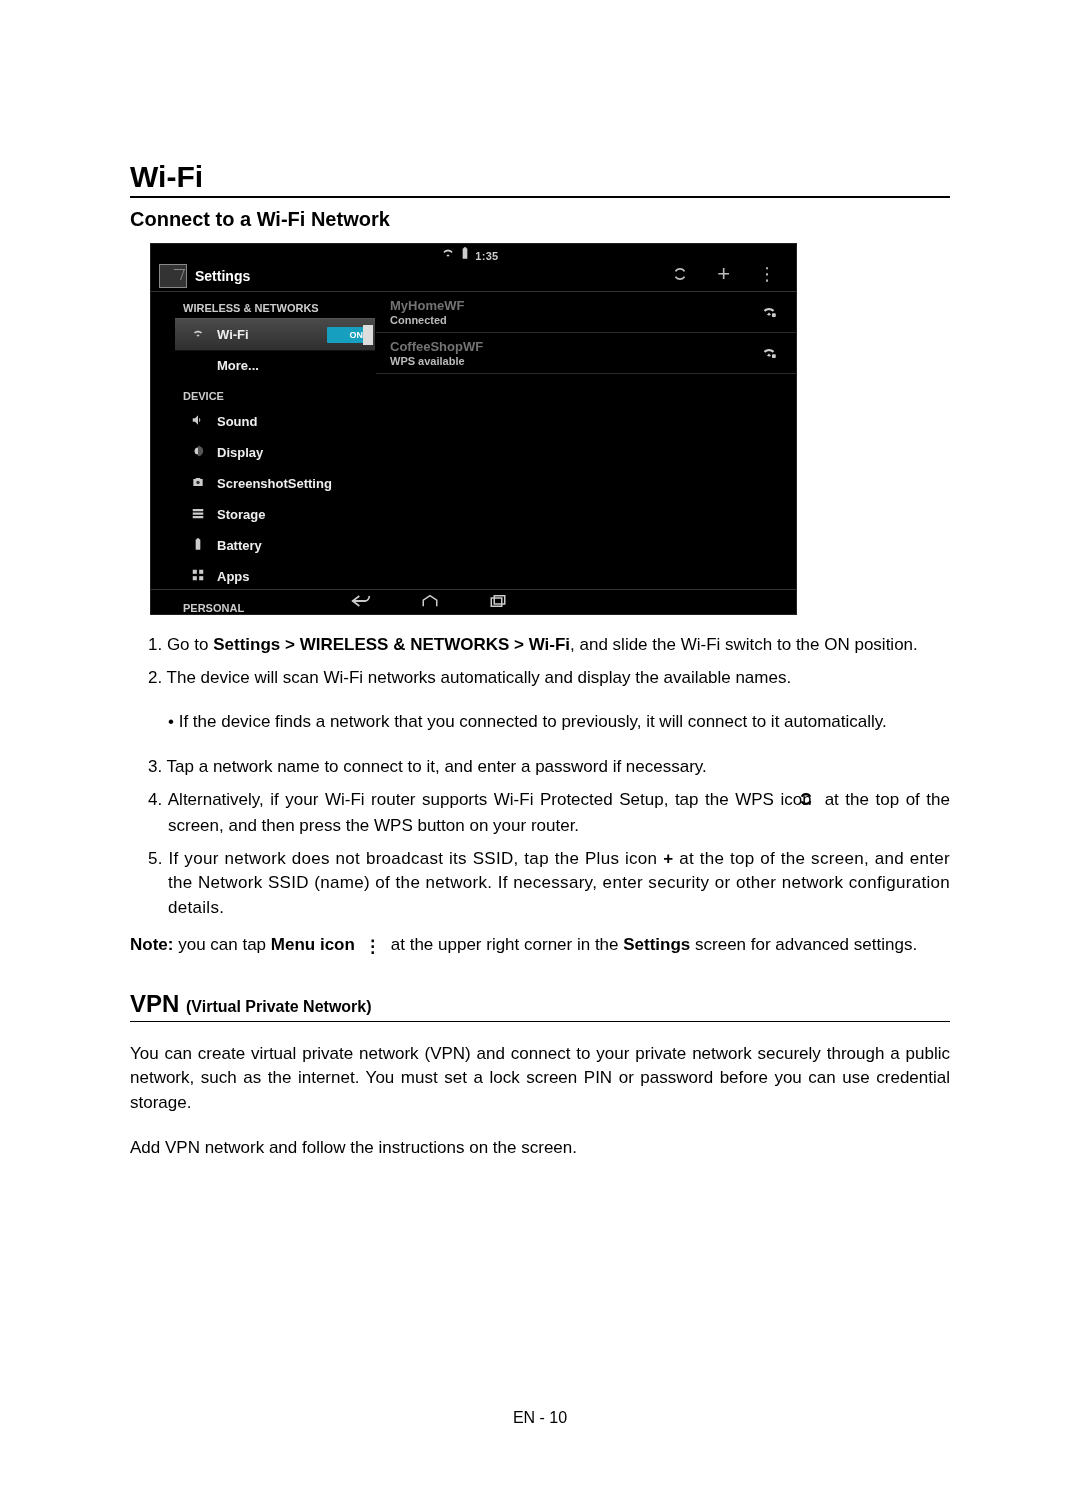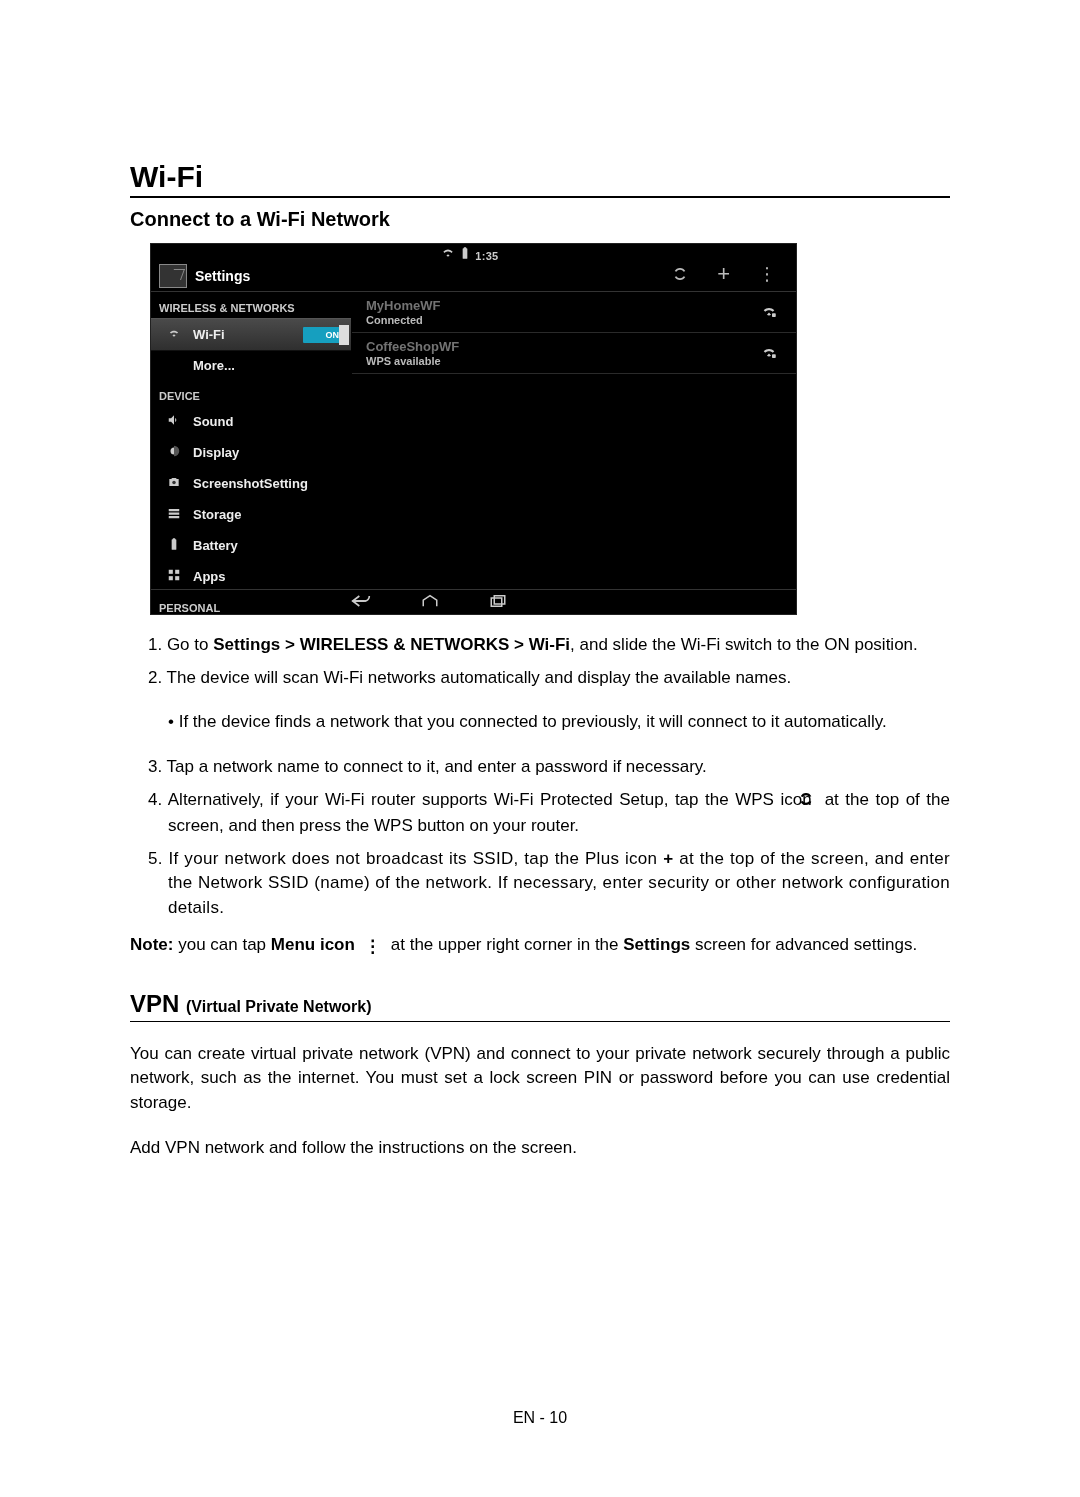--- a/index.html
+++ b/index.html
@@ -93,20 +93,21 @@
     border:1px solid #888; border-left:none; border-bottom:none;
     transform: skewX(-20deg);
   }
   .titlebar .title { font-weight: bold; font-size: 14px; flex:1; }
   .title-actions { display:flex; gap:28px; font-size:20px; color:#bbb; padding-right:12px;}
   .title-actions span { cursor:pointer; }
 
   .main-area {
     display: flex;
     height: 300px;
+    margin-left: 24px;
   }
   .sidebar {
     width: 200px;
     border-right: 1px solid transparent;
   }
   .side-header {
     font-size: 11px;
     font-weight: bold;
     color: #ccc;
     padding: 10px 8px 4px 8px;

